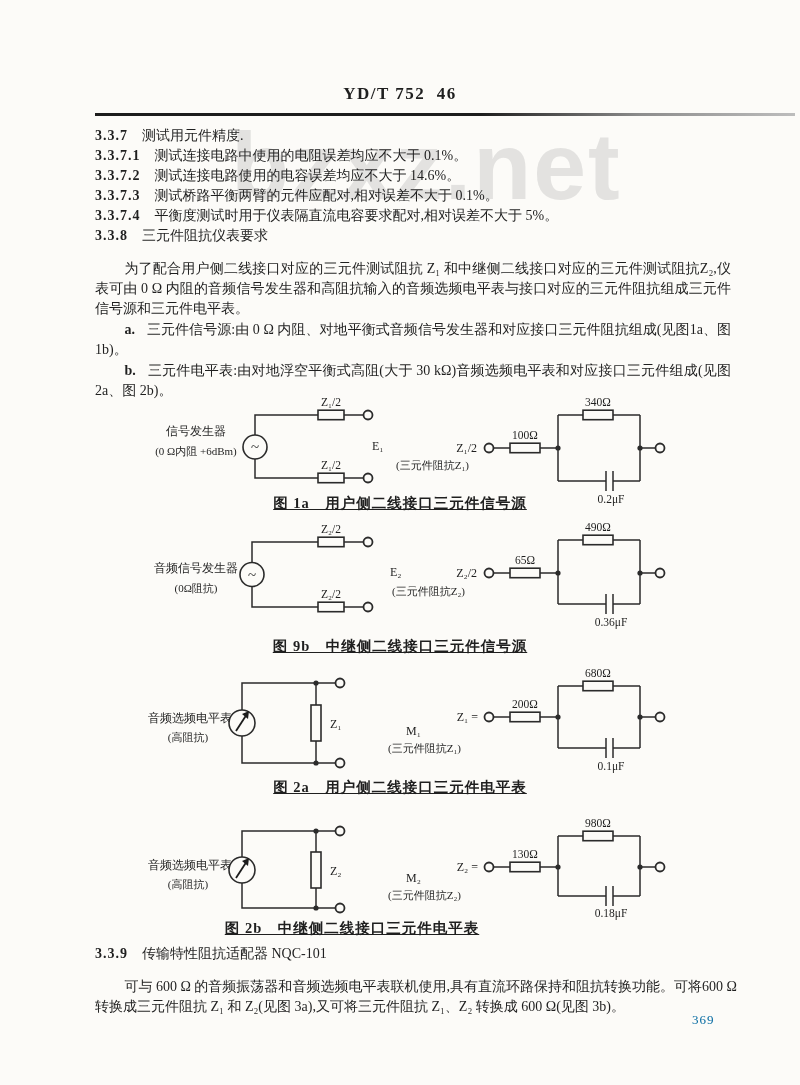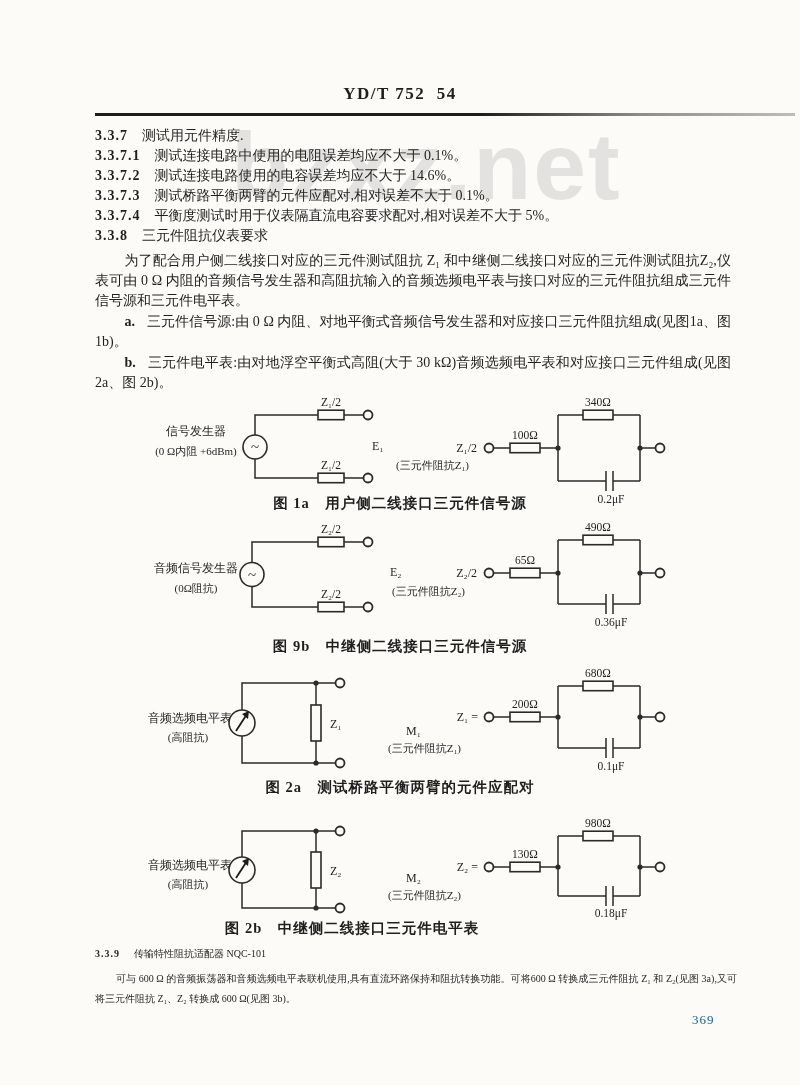--- a/index.html
+++ b/index.html
@@ -20,33 +20,33 @@
     font-weight:bold; font-size:17px; letter-spacing:1.5px; white-space:pre;
   }
   .header-rule {
     position:absolute; top:113px; left:95px; width:700px; height:2.5px;
     background:linear-gradient(to right,#1d1d1d 0%,#1d1d1d 55%,#8d8d8d 78%,#bdbdbd 100%);
   }
   .textblock { position:absolute; left:95px; top:126px; width:636px;
     font-size:14px; line-height:20px; text-align:justify; }
   .sec-line { white-space:nowrap; }
   .sec-num { font-weight:bold; margin-right:14px; letter-spacing:1px; }
-  .para { margin:5px 0 0 0; text-indent:2.1em; }
+  .para { margin:13px 0 0 0; text-indent:2.1em; }
   .para.item { margin-top:1px; }
   .marker { font-weight:bold; margin-right:12px; }
   .fig-caption {
     position:absolute; left:0; width:800px; text-align:center;
-    font-size:14.5px; font-weight:bold; letter-spacing:1px;
+    font-size:14.5px; font-weight:bold; letter-spacing:1px;text-decoration:underline;
   }
   .cap-1a { top:494px; }
   .cap-1b { top:637px; }
   .cap-2a { top:778px; }
   .cap-2b { top:919px; transform:translateX(-48px); }
   .sec339 { position:absolute; left:95px; top:944px; width:642px;
-    font-size:10px; line-height:20px; text-align:justify; }
+    font-size:14px; line-height:20px; text-align:justify; }
   .page-num { position:absolute; left:692px; top:1012px; font-size:13px;
     color:#0369a1; letter-spacing:1px; }
   svg.circuits { position:absolute; left:0; top:0; z-index:2; }
   .wire { stroke:#2b2b2b; stroke-width:1.5; fill:none; }
   .comp { stroke:#2b2b2b; stroke-width:1.6; fill:#fcfbf8; }
   .term { stroke:#2b2b2b; stroke-width:1.8; fill:#fcfbf8; }
   .node { fill:#2b2b2b; }
   .needle { stroke:#1c1c1c; stroke-width:1.8; fill:none; }
   .arrow { fill:#1c1c1c; }
   .clb { font:12px "Liberation Serif", serif; fill:#1f1f1f; }
@@ -55,38 +55,38 @@
   .tilde { font:15px "Liberation Serif", serif; fill:#1f1f1f; }
 </style>
 </head>
 <body>
 
 <div class="page">
 
   <div class="watermark">bzxz.net</div>
 
   <div class="layer">
-    <div class="header-title">YD/T 752  54</div>
+    <div class="header-title">YD/T 752  46</div>
     <div class="header-rule"></div>
 
     <div class="textblock">
       <div class="sec-line"><span class="sec-num">3.3.7</span><span>测试用元件精度.</span></div>
       <div class="sec-line"><span class="sec-num">3.3.7.1</span><span>测试连接电路中使用的电阻误差均应不大于 0.1%。</span></div>
       <div class="sec-line"><span class="sec-num">3.3.7.2</span><span>测试连接电路使用的电容误差均应不大于 14.6%。</span></div>
       <div class="sec-line"><span class="sec-num">3.3.7.3</span><span>测试桥路平衡两臂的元件应配对,相对误差不大于 0.1%。</span></div>
       <div class="sec-line"><span class="sec-num">3.3.7.4</span><span>平衡度测试时用于仪表隔直流电容要求配对,相对误差不大于 5%。</span></div>
       <div class="sec-line"><span class="sec-num">3.3.8</span><span>三元件阻抗仪表要求</span></div>
       <p class="para">为了配合用户侧二线接口对应的三元件测试阻抗 Z₁ 和中继侧二线接口对应的三元件测试阻抗Z₂,仪表可由 0 Ω 内阻的音频信号发生器和高阻抗输入的音频选频电平表与接口对应的三元件阻抗组成三元件信号源和三元件电平表。</p>
       <p class="para item"><span class="marker">a.</span><span>三元件信号源:由 0 Ω 内阻、对地平衡式音频信号发生器和对应接口三元件阻抗组成(见图1a、图 1b)。</span></p>
       <p class="para item"><span class="marker">b.</span><span>三元件电平表:由对地浮空平衡式高阻(大于 30 kΩ)音频选频电平表和对应接口三元件组成(见图 2a、图 2b)。</span></p>
     </div>
 
     <div class="fig-caption cap-1a">图 1a　用户侧二线接口三元件信号源</div>
     <div class="fig-caption cap-1b">图 9b　中继侧二线接口三元件信号源</div>
-    <div class="fig-caption cap-2a">图 2a　测试桥路平衡两臂的元件应配对</div>
+    <div class="fig-caption cap-2a">图 2a　用户侧二线接口三元件电平表</div>
     <div class="fig-caption cap-2b">图 2b　中继侧二线接口三元件电平表</div>
 
     <div class="sec339">
       <div class="sec-line"><span class="sec-num">3.3.9</span><span>传输特性阻抗适配器 NQC-101</span></div>
       <p class="para">可与 600 Ω 的音频振荡器和音频选频电平表联机使用,具有直流环路保持和阻抗转换功能。可将600 Ω 转换成三元件阻抗 Z₁ 和 Z₂(见图 3a),又可将三元件阻抗 Z₁、Z₂ 转换成 600 Ω(见图 3b)。</p>
     </div>
 
     <div class="page-num">369</div>
   </div>
 

